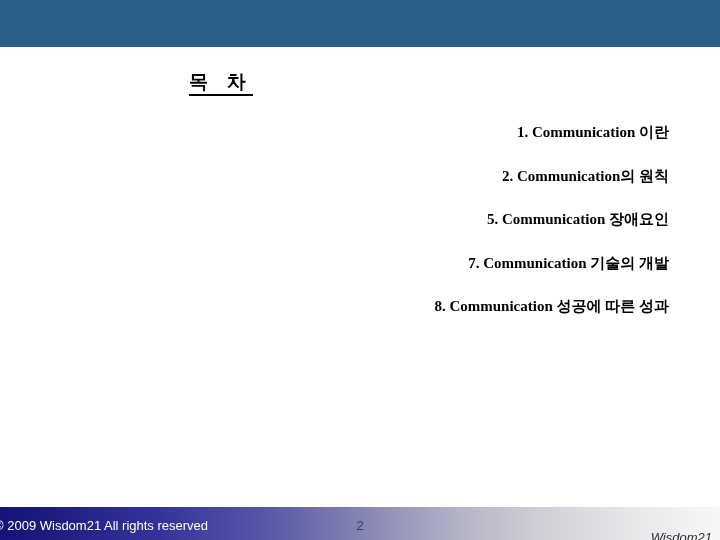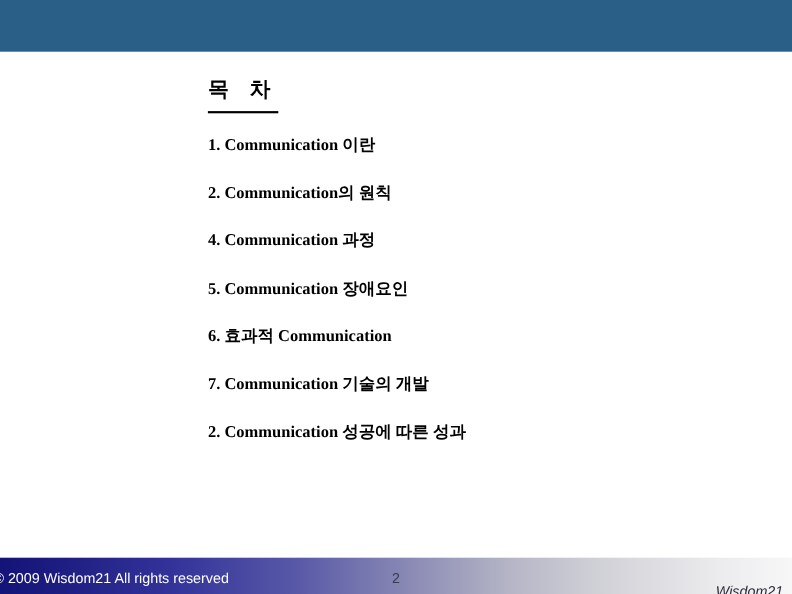--- a/index.html
+++ b/index.html
@@ -46,33 +46,34 @@
   #slide-title {
     position: absolute;
     left: 189px;
     top: 25px;
     font-family: "Liberation Serif", "DejaVu Serif", serif;
     font-size: 19px;
     font-weight: bold;
     color: #000000;
     letter-spacing: 7px;
     border-bottom: 2px solid #000000;
-    padding-bottom: 8px;
+    padding-bottom: 1px;
     line-height: 1.1;
     white-space: nowrap;
   }
 
   #toc-list {
     position: absolute;
     left: 189px;
     top: 74px;
     width: 480px;
     list-style: none;
     margin: 0;
     padding: 0;
+    text-align: right;
   }
 
   #toc-list li {
     font-family: "Liberation Serif", "DejaVu Serif", serif;
     font-size: 15px;
     font-weight: bold;
     color: #000000;
     height: 43.5px;
     line-height: 22px;
     white-space: nowrap;
@@ -137,25 +138,23 @@
 
   <div id="header-band"></div>
 
   <div id="content">
 
     <div id="slide-title">목  차</div>
 
     <ul id="toc-list">
       <li>1. Communication 이란</li>
       <li>2. Communication의 원칙</li>
-      <li>4. Communication 과정</li>
       <li>5. Communication 장애요인</li>
-      <li>6. 효과적 Communication</li>
       <li>7. Communication 기술의 개발</li>
-      <li>2. Communication 성공에 따른 성과</li>
+      <li>8. Communication 성공에 따른 성과</li>
     </ul>
 
   </div>
 
   <div id="footer-band">
     <div id="footer-copyright">© 2009  Wisdom21 All rights reserved</div>
     <div id="footer-pagenum">2</div>
     <div id="footer-brand">Wisdom21</div>
   </div>
 

